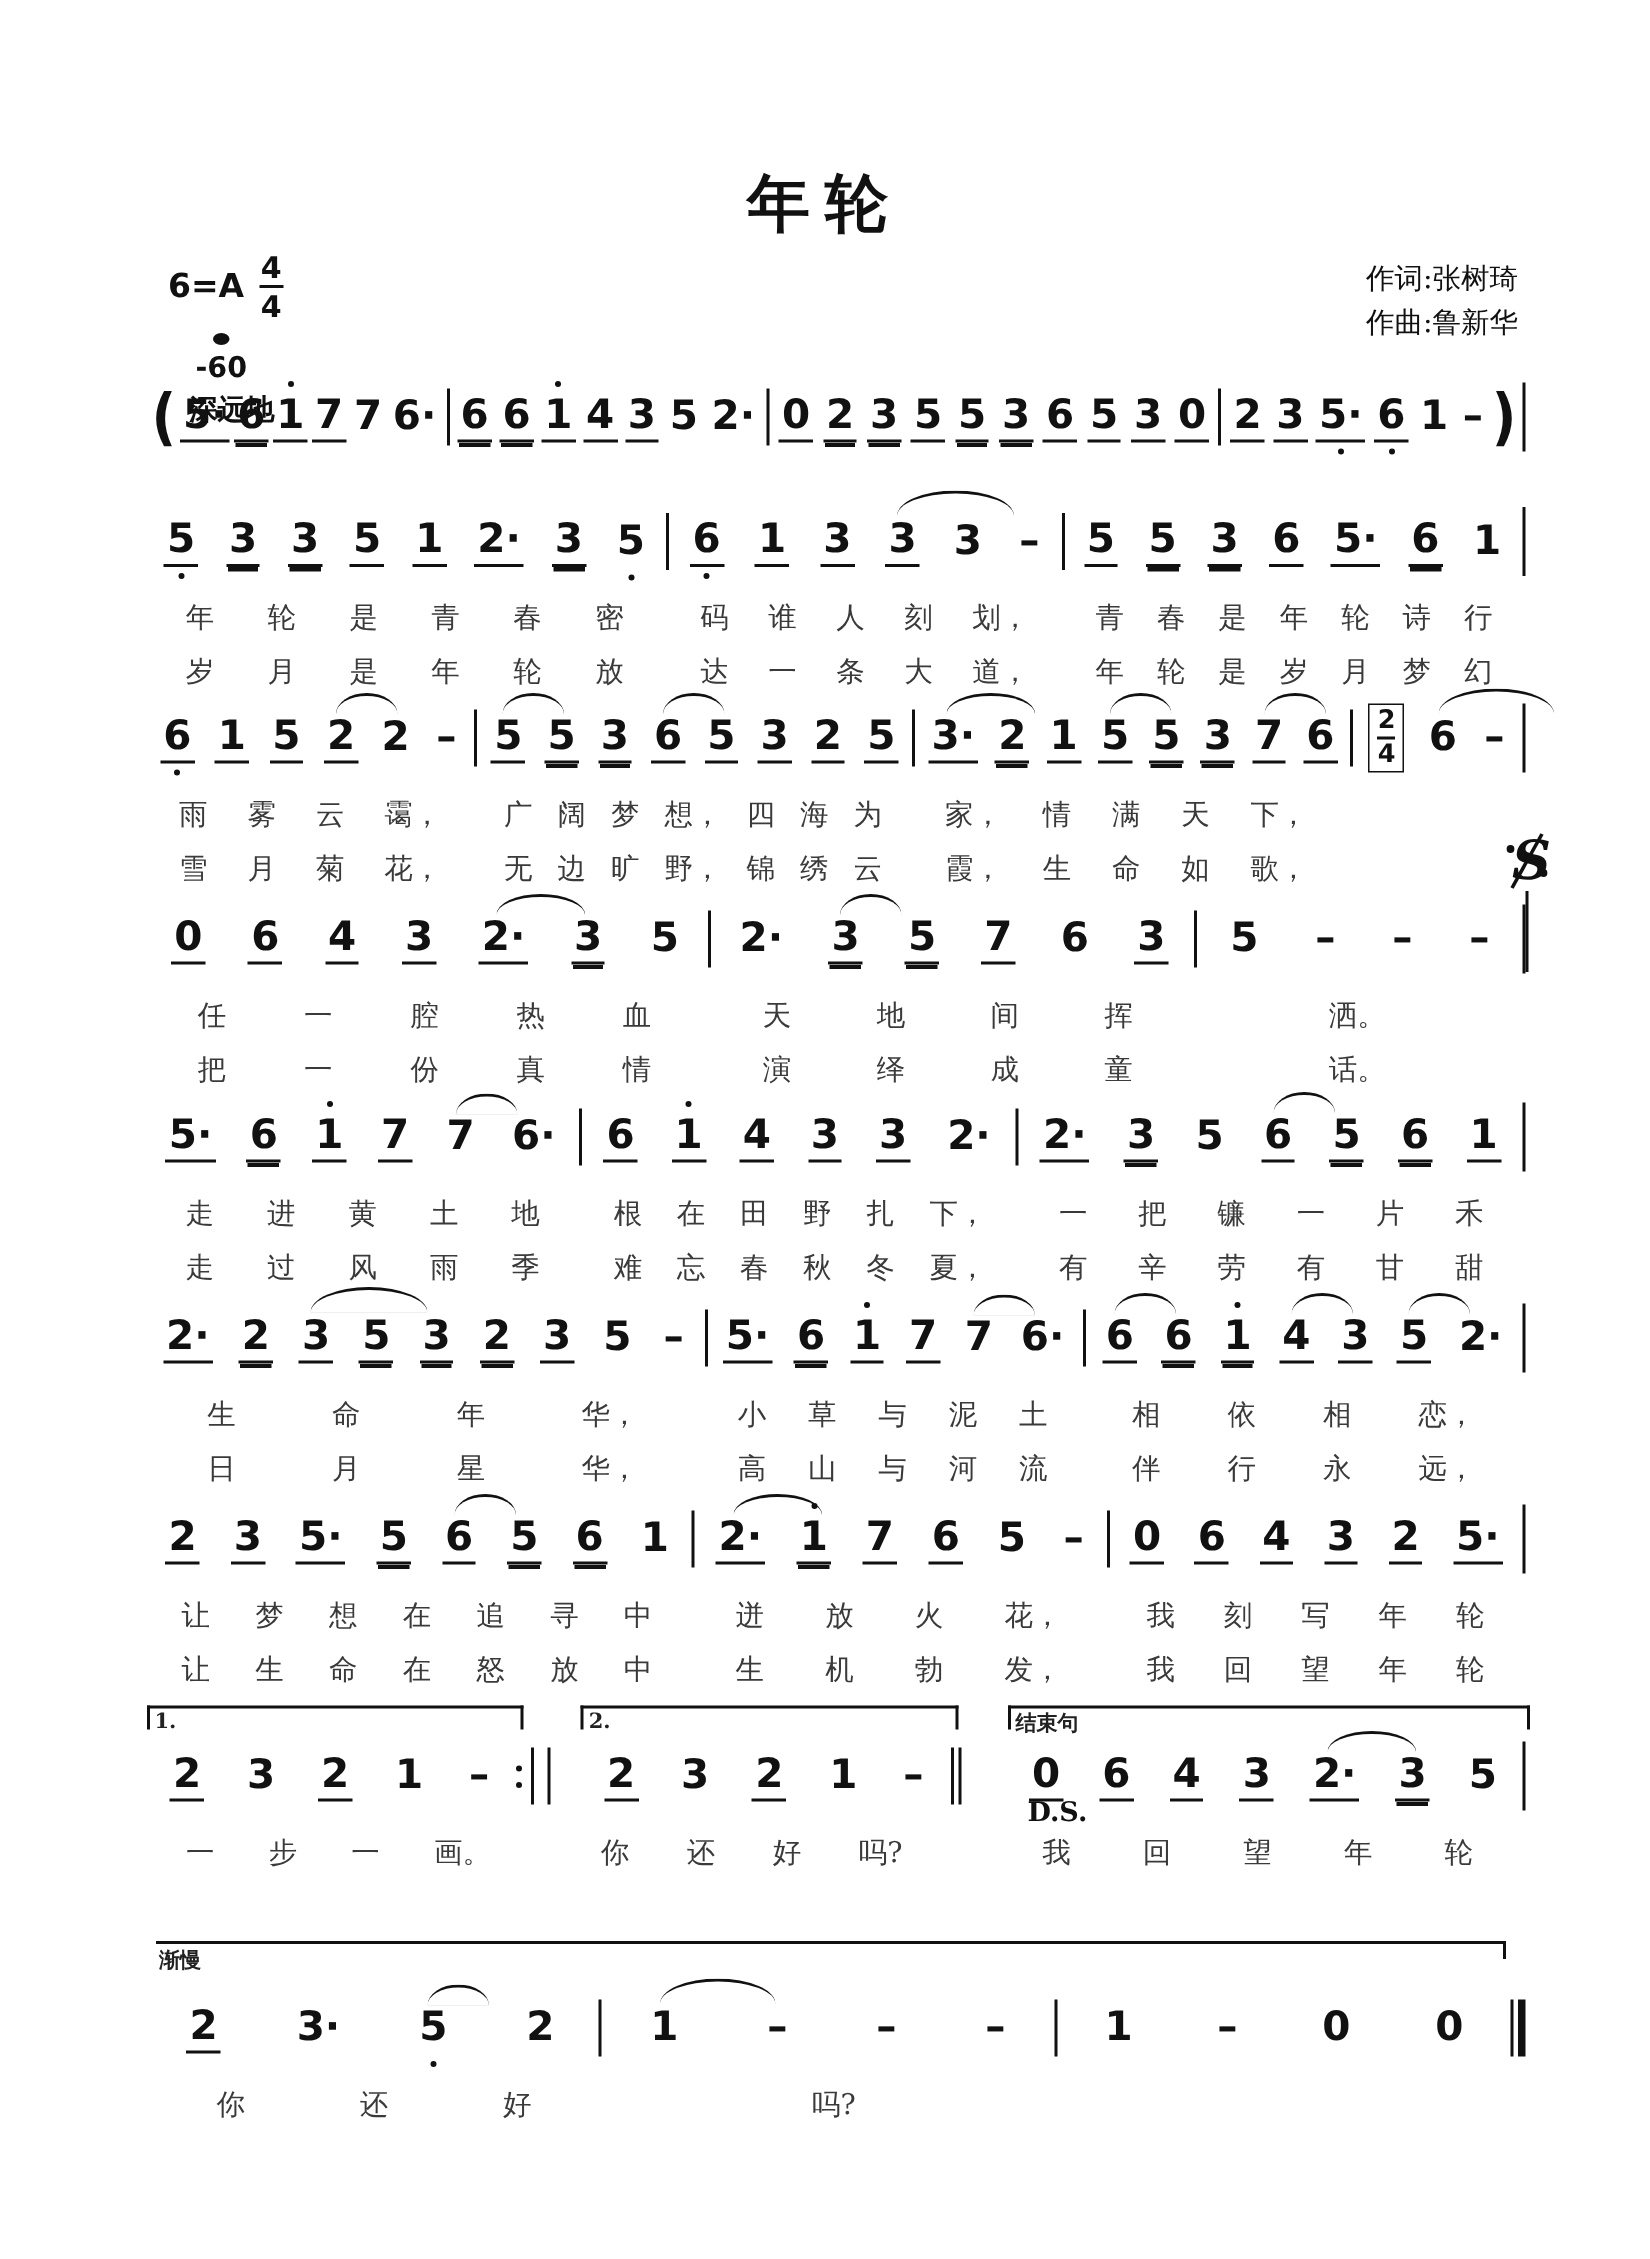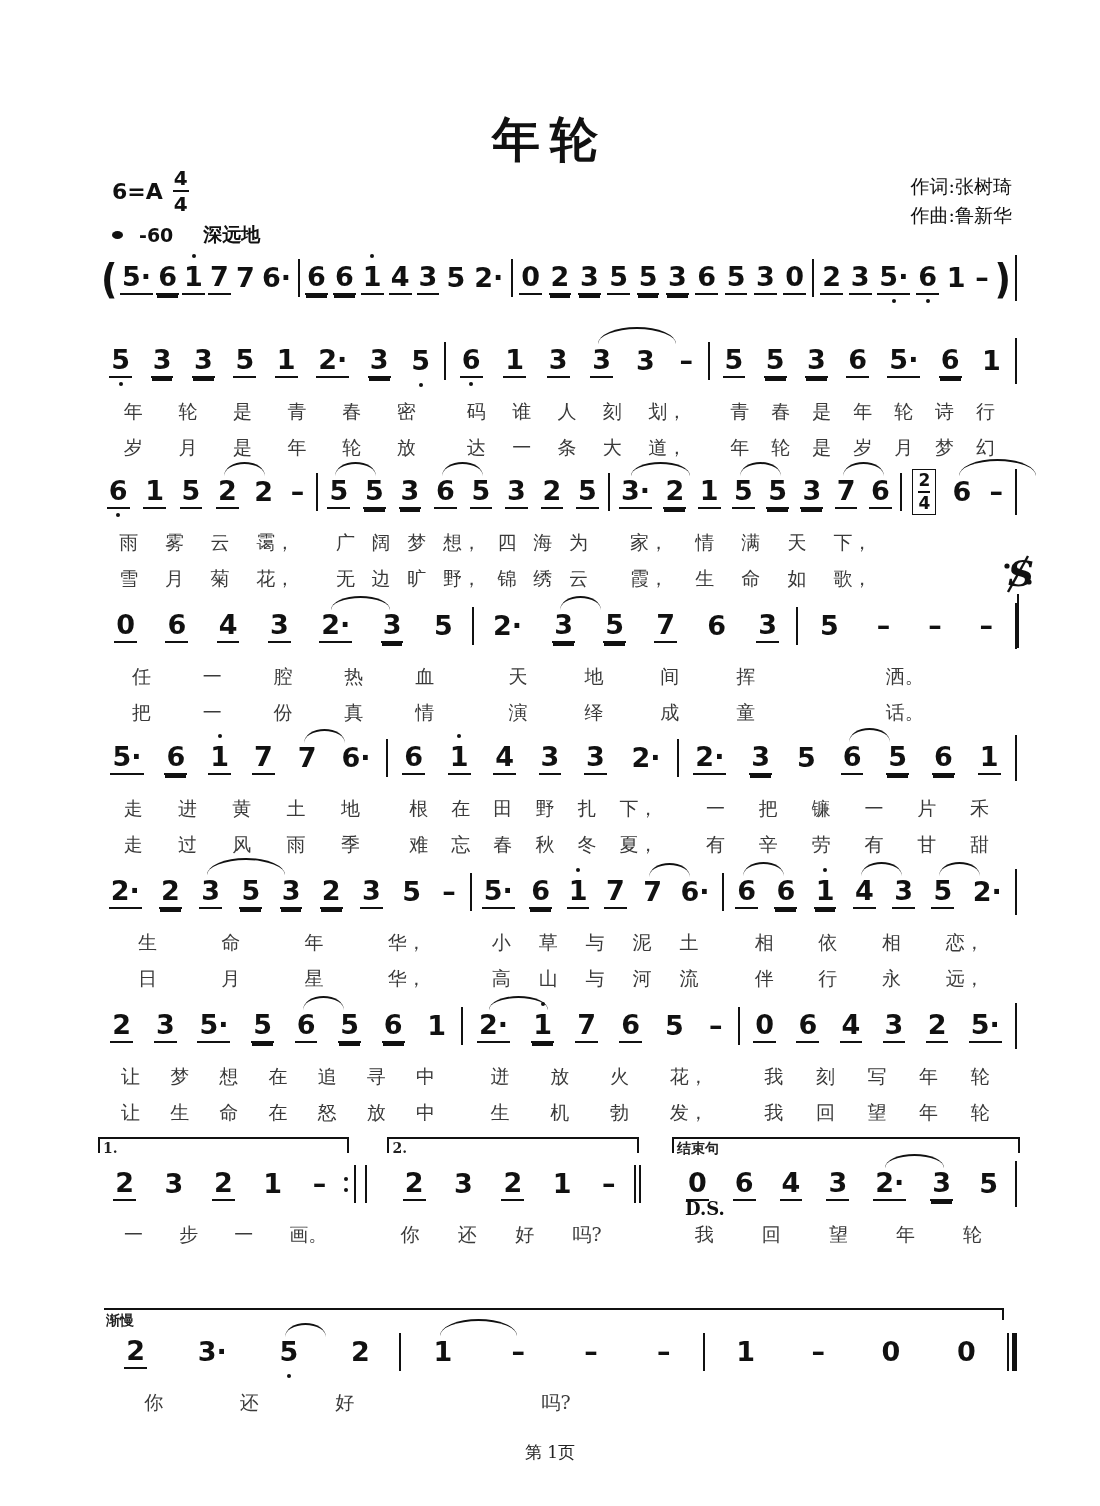--- a/index.html
+++ b/index.html
@@ -1,26 +1,26 @@
 <!DOCTYPE html>
 <html><head>
 <meta charset="utf-8">
 <style>
   html,body{margin:0;padding:0;background:#e8e8e8;}
   .sheet{position:relative;width:1100px;height:1506px;background:#ffffff;margin:0 auto;
          font-family:"DejaVu Serif", serif;color:#111;overflow:hidden;}
   
   .title{position:absolute;top:108px;left:0;width:100%;text-align:center;
-         font-size:48px;font-weight:bold;letter-spacing:10px;}
+         font-size:42px;font-weight:bold;letter-spacing:10px;}
   .keyblock{position:absolute;top:168px;left:112px;display:flex;align-items:center;gap:10px;
             font-family:"DejaVu Sans", sans-serif;font-weight:bold;font-size:22px;}
   .frac{display:inline-flex;flex-direction:column;align-items:center;line-height:1;font-size:20px;}
   .frac .bar-line{width:16px;border-top:2px solid #111;margin:2px 0;}
-  .tempoblock{position:absolute;top:222px;left:112px;display:flex;align-items:center;gap:16px;
-              font-family:"DejaVu Sans", sans-serif;font-weight:bold;font-size:19px;}
+  .tempoblock{position:absolute;top:222px;left:112px;display:flex;align-items:center;gap:4px;
+              font-family:"DejaVu Sans", sans-serif;font-weight:bold;font-size:19px;flex-direction:column;}
   .notehead{width:11px;height:8px;background:#111;border-radius:50%;display:inline-block;}
   .expression{margin-left:14px;font-family:"DejaVu Serif",serif;font-weight:bold;}
   .credits{position:absolute;top:172px;right:88px;text-align:left;font-size:19px;line-height:1.5;}
   
   .score-line{position:absolute;left:100px;width:920px;}
   .notes-row{position:relative;display:flex;align-items:center;height:52px;}
   .measure{position:relative;display:flex;justify-content:space-around;align-items:center;
            flex-basis:0;min-width:0;}
   .note{position:relative;font-family:"DejaVu Sans", sans-serif;font-weight:bold;font-size:27px;
         line-height:1.15;padding:0 2px;white-space:nowrap;}
@@ -53,21 +53,21 @@
   .lyric-cell{display:flex;justify-content:space-around;flex-basis:0;min-width:0;padding:0 6px;}
   .syll{font-size:19px;color:#3a3a3a;white-space:nowrap;}
   .bar-spacer{width:8px;flex:none;}
   
   .bracket{position:absolute;top:-30px;left:-2px;right:-8px;height:14px;
            border-top:2px solid #111;border-left:2px solid #111;border-right:2px solid #111;
            border-bottom:none;}
   .bracket .blabel{position:absolute;left:3px;top:1px;font-size:14px;font-weight:bold;
                    font-family:"DejaVu Serif",serif;color:#222;}
   
-  .topline{position:absolute;top:-32px;left:4px;right:16px;border-top:2px solid #111;height:12px;margin-top:14px;}
+  .topline{position:absolute;top:-32px;left:4px;right:16px;border-top:2px solid #111;height:12px;}
   .topline::after{content:"";position:absolute;right:0;top:0;width:2px;height:10px;background:#111;}
   .topline-label{position:absolute;left:2px;top:2px;font-size:14px;font-weight:bold;color:#222;}
   
   .ds-mark{position:absolute;left:685px;top:1198px;font-size:18px;font-weight:bold;
            font-family:"DejaVu Serif",serif;}
   .segno-wrap{position:absolute;left:1000px;top:552px;width:36px;height:100px;}
   .segno-wrap .tail{position:absolute;left:17px;top:42px;width:2px;height:54px;background:#111;}
   .pagenum{position:absolute;bottom:42px;left:0;width:100%;text-align:center;font-size:17px;color:#222;}
 </style>
 </head>
@@ -799,14 +799,13 @@
   <div class="segno-wrap">
     <svg width="36" height="44" viewBox="0 0 36 44">
       <text x="8" y="34" font-family="DejaVu Serif, serif" font-size="36" font-weight="bold" font-style="italic" fill="#111">S</text>
       <line x1="28" y1="4" x2="8" y2="40" stroke="#111" stroke-width="2.4"></line>
       <circle cx="7" cy="14" r="2.6" fill="#111"></circle>
       <circle cx="29" cy="30" r="2.6" fill="#111"></circle>
     </svg>
     <span class="tail"></span>
   </div>
 
-  <div class="pagenum">第 1页</div>
 </div>
 
 </body></html>

